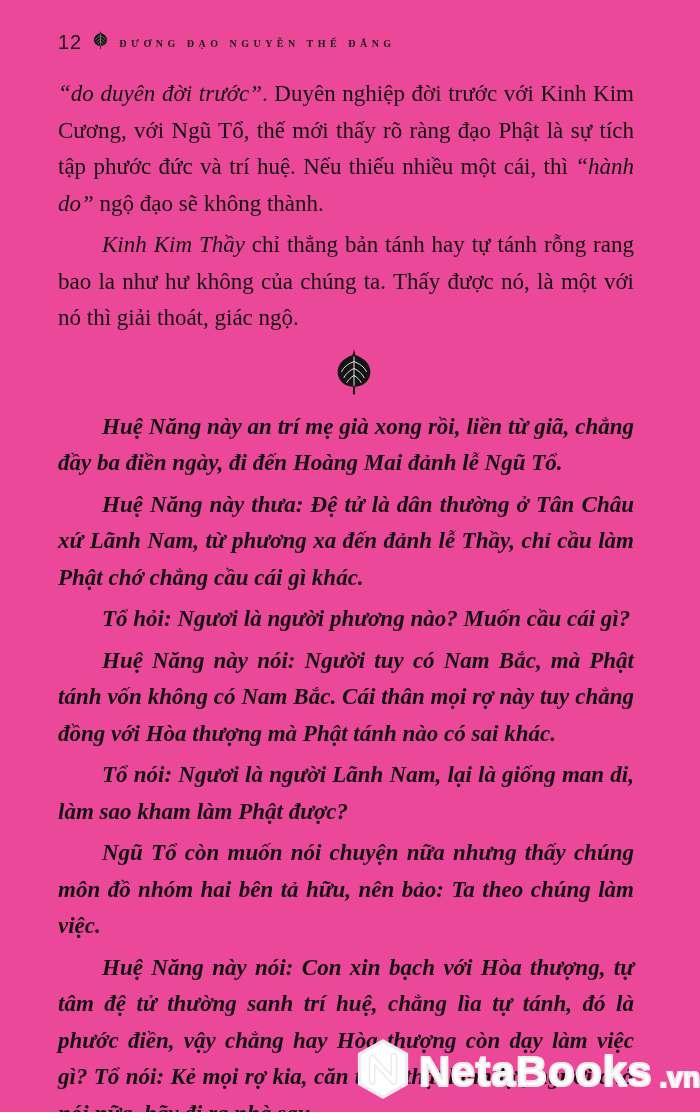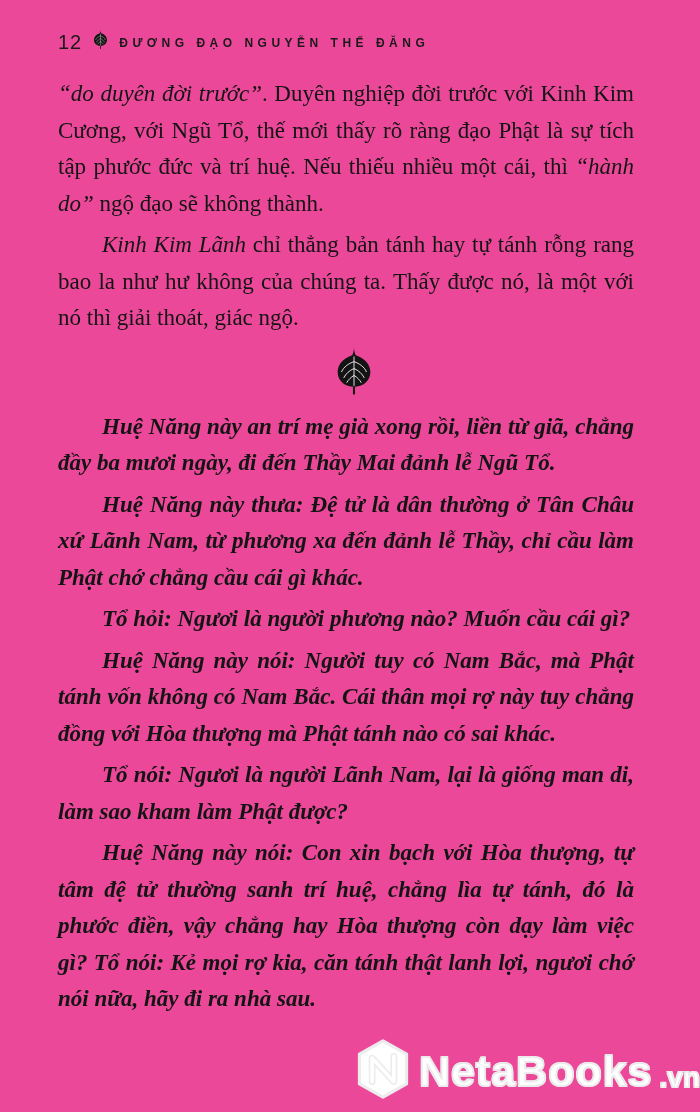--- a/index.html
+++ b/index.html
@@ -23,22 +23,22 @@
     align-items: center;
     gap: 11px;
   }
   .page-num {
     font-family: "Liberation Sans", sans-serif;
     font-size: 20px;
     color: #1a1a1a;
     letter-spacing: 1px;
   }
   .running-title {
-    font-family: Liberation Sans, sans-serif;
-    font-size: 12px;
+    font-family: Liberation Serif, serif;
+    font-size: 10px;
     font-weight: bold;
     letter-spacing: 4.5px;
     color: #1a1a1a;
     white-space: nowrap;
     padding-top: 2px;
   }
   .header-leaf { flex: 0 0 auto; }
 
   
   .content {
@@ -114,39 +114,40 @@
           <path d="M22 33 C18.5 35 15.5 38 13.5 41.5"></path>
           <path d="M22 33 C25.5 35 28.5 38 30.5 41.5"></path>
         </g>
       </svg>
     </span>
     <span class="running-title">ĐƯƠNG ĐẠO NGUYỄN THẾ ĐĂNG</span>
   </div>
 
   <div class="content">
       <p class="para narration no-indent"><span class="run-italic">“do duyên đời trước”</span><span class="run-normal">. Duyên nghiệp đời trước với Kinh Kim Cương, với Ngũ Tổ, thế mới thấy rõ ràng đạo Phật là sự tích tập phước đức và trí huệ. Nếu thiếu nhiều một cái, thì </span><span class="run-italic">“hành do”</span><span class="run-normal"> ngộ đạo sẽ không thành.</span></p>
-      <p class="para narration"><span class="run-italic">Kinh Kim Lãnh</span><span class="run-normal"> chỉ thẳng bản tánh hay tự tánh rỗng rang bao la như hư không của chúng ta. Thấy được nó, là một với nó thì giải thoát, giác ngộ.</span></p>
+      <p class="para narration"><span class="run-italic">Kinh Kim Thầy</span><span class="run-normal"> chỉ thẳng bản tánh hay tự tánh rỗng rang bao la như hư không của chúng ta. Thấy được nó, là một với nó thì giải thoát, giác ngộ.</span></p>
       <div class="divider"><svg width="38" height="50" viewBox="0 0 44 58" aria-hidden="true">
           <path d="M22 0 C22 4 21.2 7 20 9.5 C10 12.5 3 20 3 29 C3 39.5 11.5 46 22 46 C32.5 46 41 39.5 41 29 C41 20 34 12.5 24 9.5 C22.8 7 22 4 22 0 Z" fill="#141414"></path>
           <rect x="20.8" y="46" width="2.4" height="9" fill="#141414"></rect>
           <g stroke="#ffffff" stroke-width="1" fill="none">
             <path d="M22 11 L22 45"></path>
             <path d="M22 17 C16 19 10 23 7.5 29"></path>
             <path d="M22 17 C28 19 34 23 36.5 29"></path>
             <path d="M22 25 C17 27 12.5 31 10 36"></path>
             <path d="M22 25 C27 27 31.5 31 34 36"></path>
             <path d="M22 33 C18.5 35 15.5 38 13.5 41.5"></path>
             <path d="M22 33 C25.5 35 28.5 38 30.5 41.5"></path>
           </g>
         </svg></div>
-      <p class="para quote"><span class="run-normal">Huệ Năng này an trí mẹ già xong rồi, liền từ giã, chẳng đầy ba mươi ngày, đi đến Thầy Mai đảnh lễ Ngũ Tổ.</span></p>
+      <p class="para quote"><span class="run-normal">Huệ Năng này an trí mẹ già xong rồi, liền từ giã, chẳng đầy ba điền ngày, đi đến Hoàng Mai đảnh lễ Ngũ Tổ.</span></p>
       <p class="para quote"><span class="run-normal">Huệ Năng này thưa: Đệ tử là dân thường ở Tân Châu xứ Lãnh Nam, từ phương xa đến đảnh lễ Thầy, chỉ cầu làm Phật chớ chẳng cầu cái gì khác.</span></p>
       <p class="para quote"><span class="run-normal">Tổ hỏi: Ngươi là người phương nào? Muốn cầu cái gì?</span></p>
       <p class="para quote"><span class="run-normal">Huệ Năng này nói: Người tuy có Nam Bắc, mà Phật tánh vốn không có Nam Bắc. Cái thân mọi rợ này tuy chẳng đồng với Hòa thượng mà Phật tánh nào có sai khác.</span></p>
       <p class="para quote"><span class="run-normal">Tổ nói: Ngươi là người Lãnh Nam, lại là giống man di, làm sao kham làm Phật được?</span></p>
+      <p class="para quote"><span class="run-normal">Ngũ Tổ còn muốn nói chuyện nữa nhưng thấy chúng môn đồ nhóm hai bên tả hữu, nên bảo: Ta theo chúng làm việc.</span></p>
       <p class="para quote"><span class="run-normal">Huệ Năng này nói: Con xin bạch với Hòa thượng, tự tâm đệ tử thường sanh trí huệ, chẳng lìa tự tánh, đó là phước điền, vậy chẳng hay Hòa thượng còn dạy làm việc gì? Tổ nói: Kẻ mọi rợ kia, căn tánh thật lanh lợi, ngươi chớ nói nữa, hãy đi ra nhà sau.</span></p>
     </div>
 
   <div class="watermark">
     <span>
       <svg width="58" height="62" viewBox="0 0 64 68" aria-hidden="true">
         <path d="M32 3 L58 17.5 L58 50.5 L32 65 L6 50.5 L6 17.5 Z" fill="#ffffff" stroke="#ececec" stroke-width="3.5" stroke-linejoin="round"></path>
         <path d="M20 48 L20 22 L44 48 L44 20" fill="none" stroke="#ececec" stroke-width="7.5" stroke-linecap="round" stroke-linejoin="round"></path>
         <path d="M20 48 L20 22 L44 48 L44 20" fill="none" stroke="#ffffff" stroke-width="4" stroke-linecap="round" stroke-linejoin="round"></path>
       </svg>

